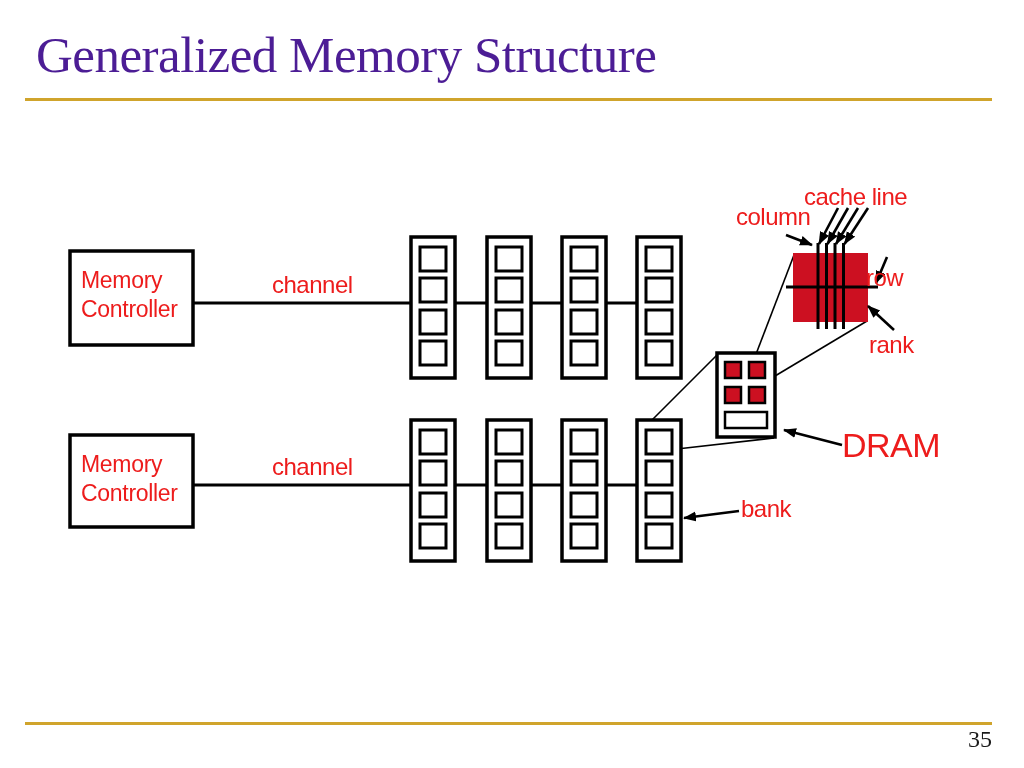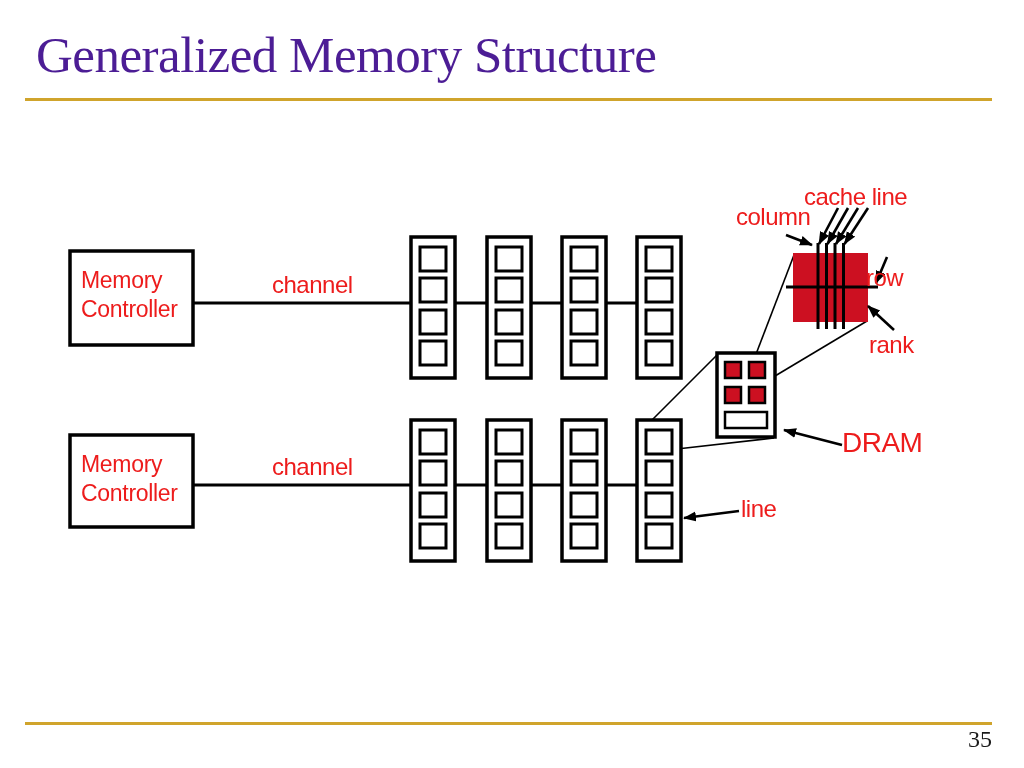--- a/index.html
+++ b/index.html
@@ -25,21 +25,21 @@
   }
   #diagram-svg{left:0;top:0;width:1024px;height:768px;}
   .red-label{
     color:#ed1c1c;font-size:24px;line-height:1.05;letter-spacing:-0.5px;
     white-space:nowrap;
   }
   .mc-label{
     color:#ed1c1c;font-size:23px;line-height:29px;letter-spacing:-0.3px;
     width:112px;
   }
-  #label-dram{font-size:28px;}
+  #label-dram{font-size:34px;}
 </style>
 </head>
 <body>
 
 <div id="title" class="abs">Generalized Memory Structure</div>
 
 <div id="rule-top" class="abs gold-rule"></div>
 <div id="rule-bottom" class="abs gold-rule"></div>
 
 <div id="page-number" class="abs">35</div>
@@ -111,13 +111,13 @@
 <div class="abs mc-label" style="left:81px;top:450px;">Memory Controller</div>
 
 <div class="abs red-label" style="left:272px;top:272px;">channel</div>
 <div class="abs red-label" style="left:272px;top:454px;">channel</div>
 
 <div class="abs red-label" style="left:804px;top:184px;">cache line</div>
 <div class="abs red-label" style="left:736px;top:204px;">column</div>
 <div class="abs red-label" style="left:866px;top:233px;margin-top:32px;">row</div>
 <div class="abs red-label" style="left:869px;top:332px;">rank</div>
 <div id="label-dram" class="abs red-label" style="left:842px;top:428px;">DRAM</div>
-<div class="abs red-label" style="left:741px;top:496px;">line</div>
+<div class="abs red-label" style="left:741px;top:496px;">bank</div>
 
 </body></html>

